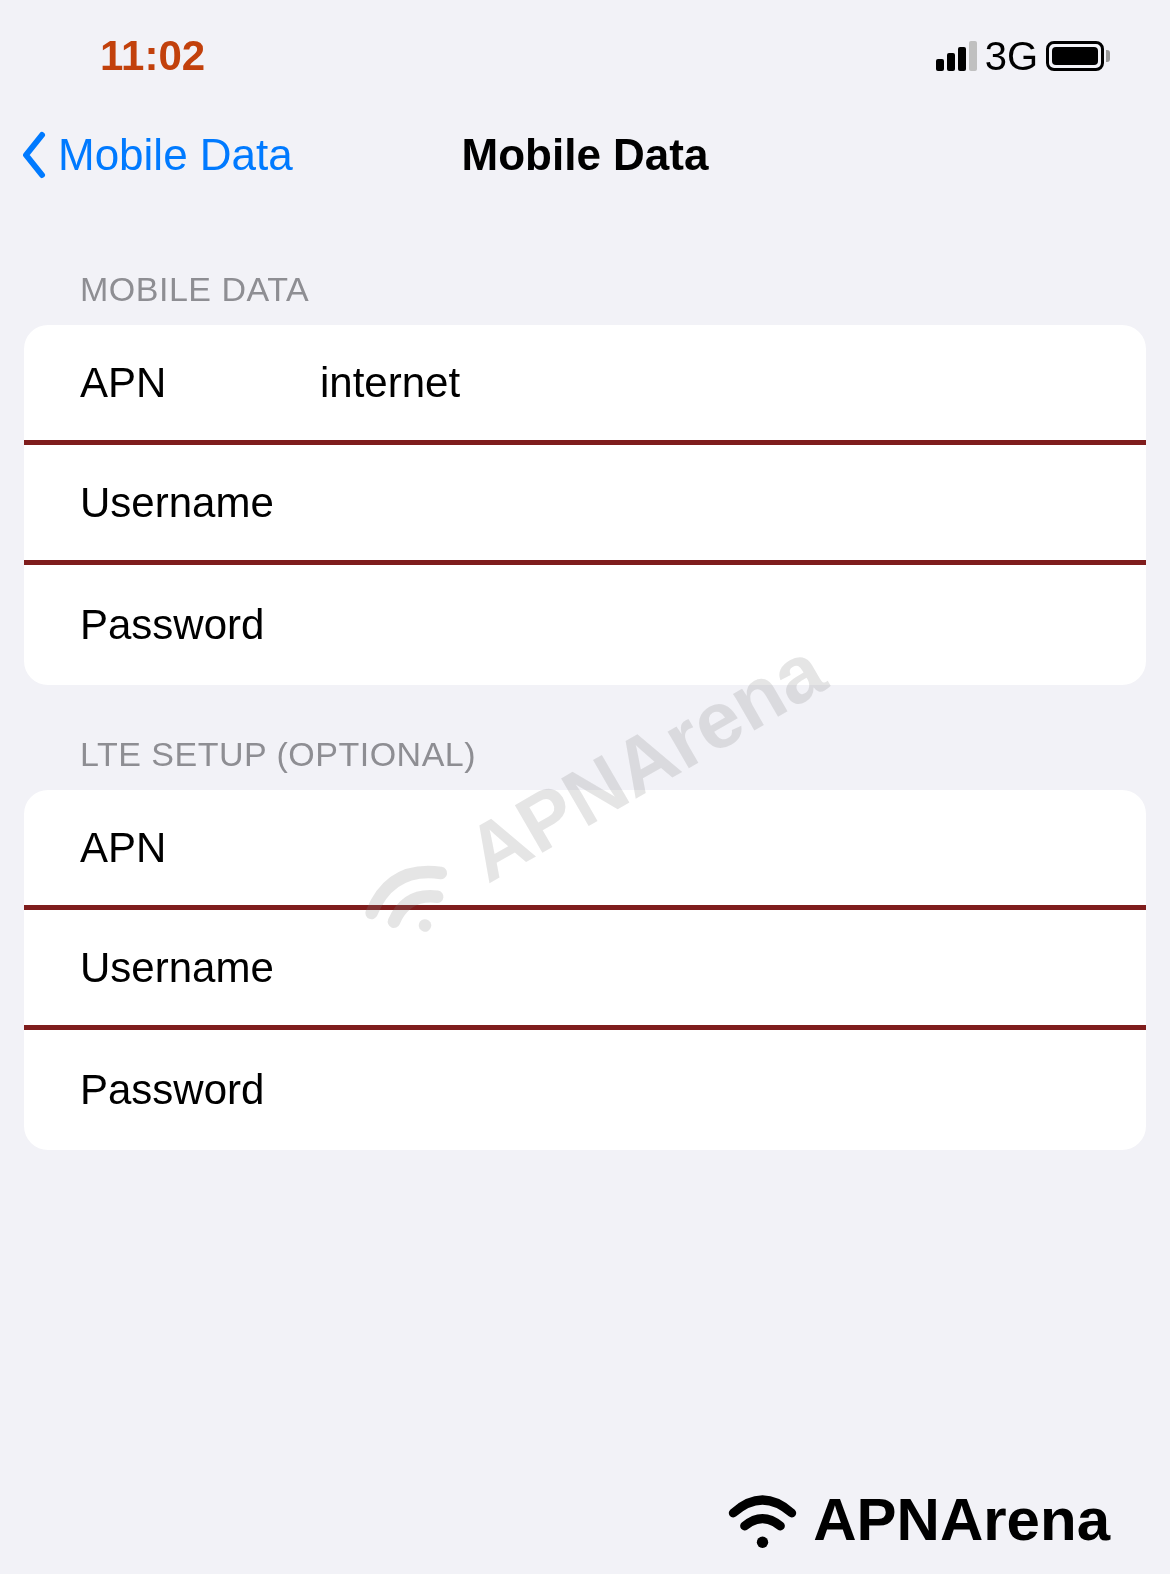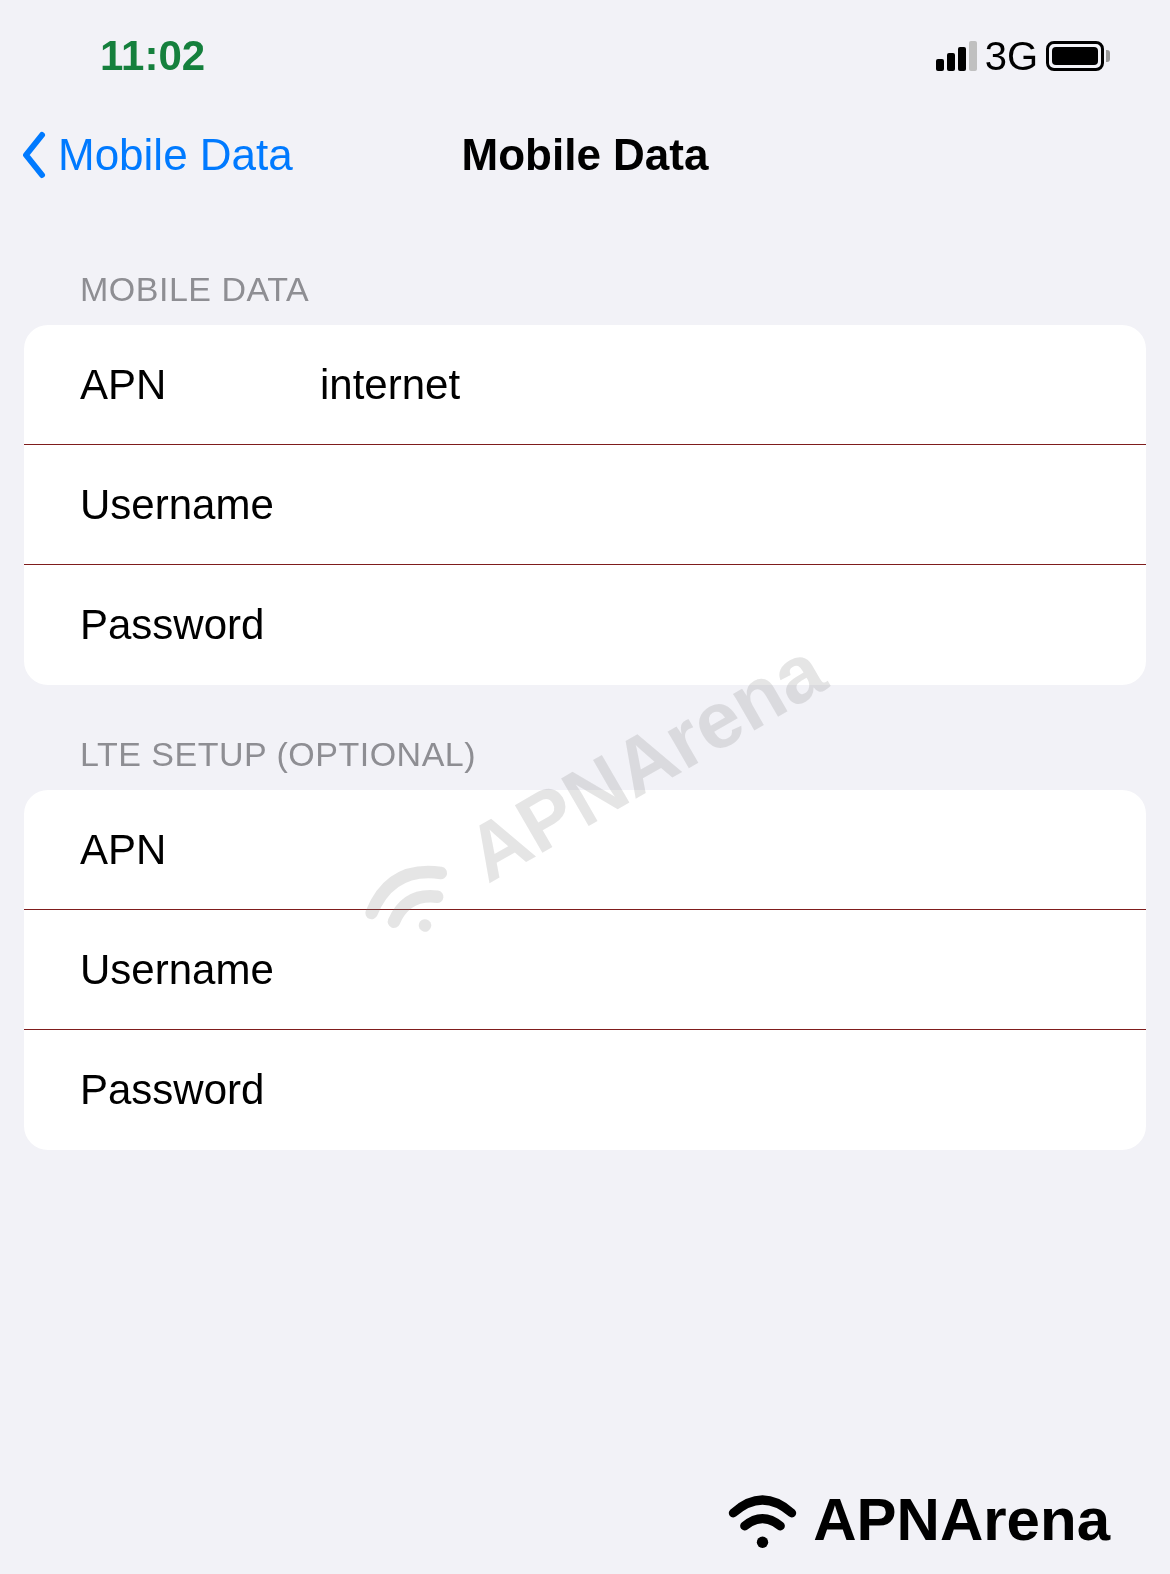--- a/index.html
+++ b/index.html
@@ -17,21 +17,21 @@
     }
     .status-bar {
       display: flex;
       justify-content: space-between;
       align-items: center;
       padding: 32px 60px 20px 100px;
     }
     .status-time {
       font-size: 42px;
       font-weight: 600;
-      color: #15803d;
+      color: #c2410c;
       text-align: center;
     }
     .status-right {
       display: flex;
       align-items: center;
       gap: 8px;
     }
     .signal-bars {
       display: flex;
       align-items: flex-end;
@@ -111,21 +111,21 @@
     .form-group {
       background: #fff;
       margin: 0 24px;
       border-radius: 24px;
       overflow: hidden;
     }
     .form-row {
       display: flex;
       align-items: center;
       padding: 32px 56px;
-      border-bottom: 1px solid #7f1d1d;
+      border-bottom: 5px solid #7f1d1d;
       min-height: 120px;
     }
     .form-row:last-child {
       border-bottom: none;
     }
     .form-label {
       font-size: 42px;
       font-weight: 400;
       color: #000;
       width: 240px;

